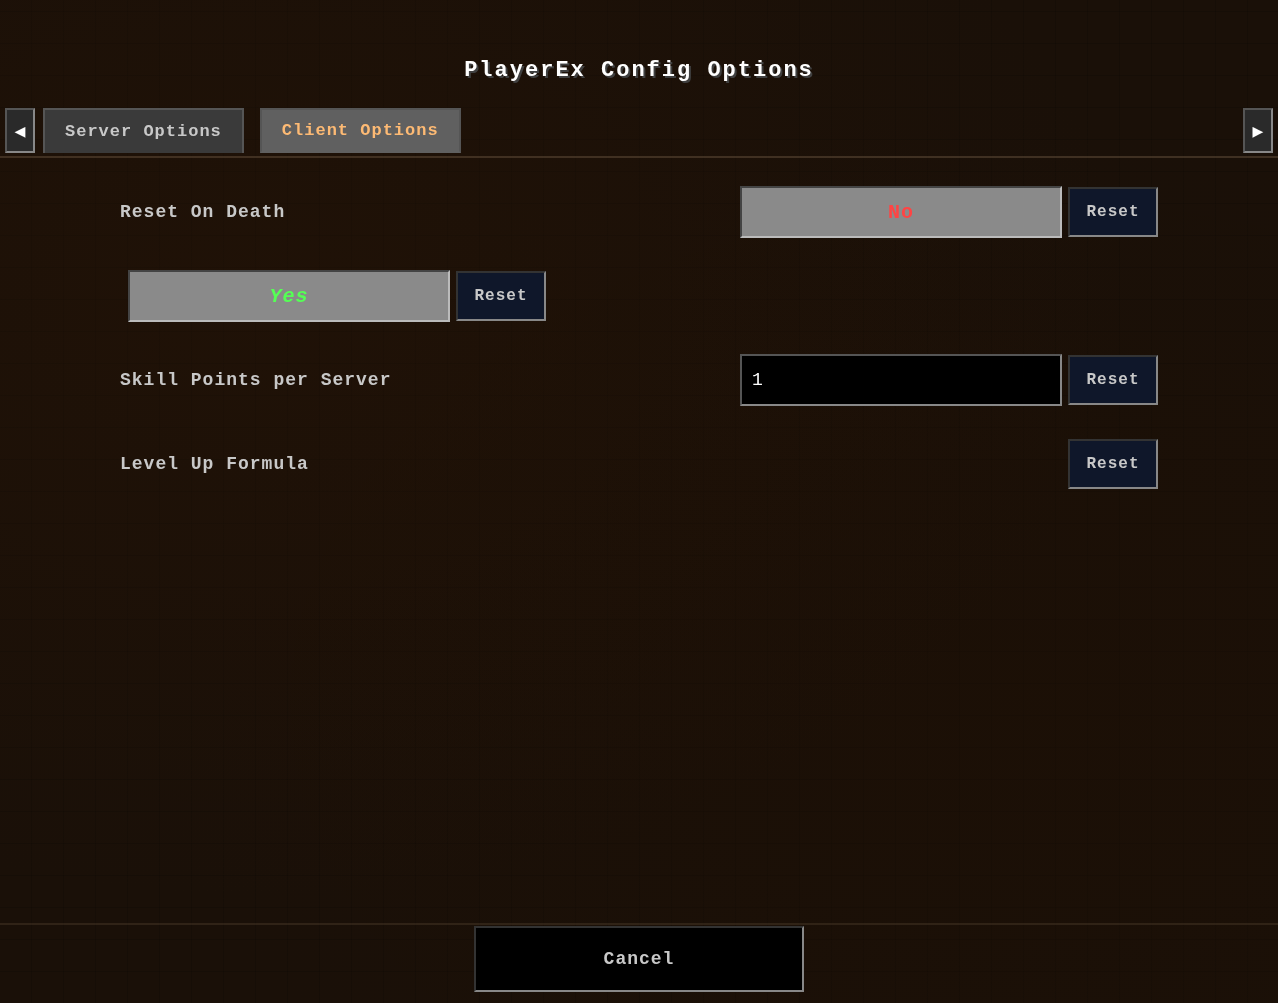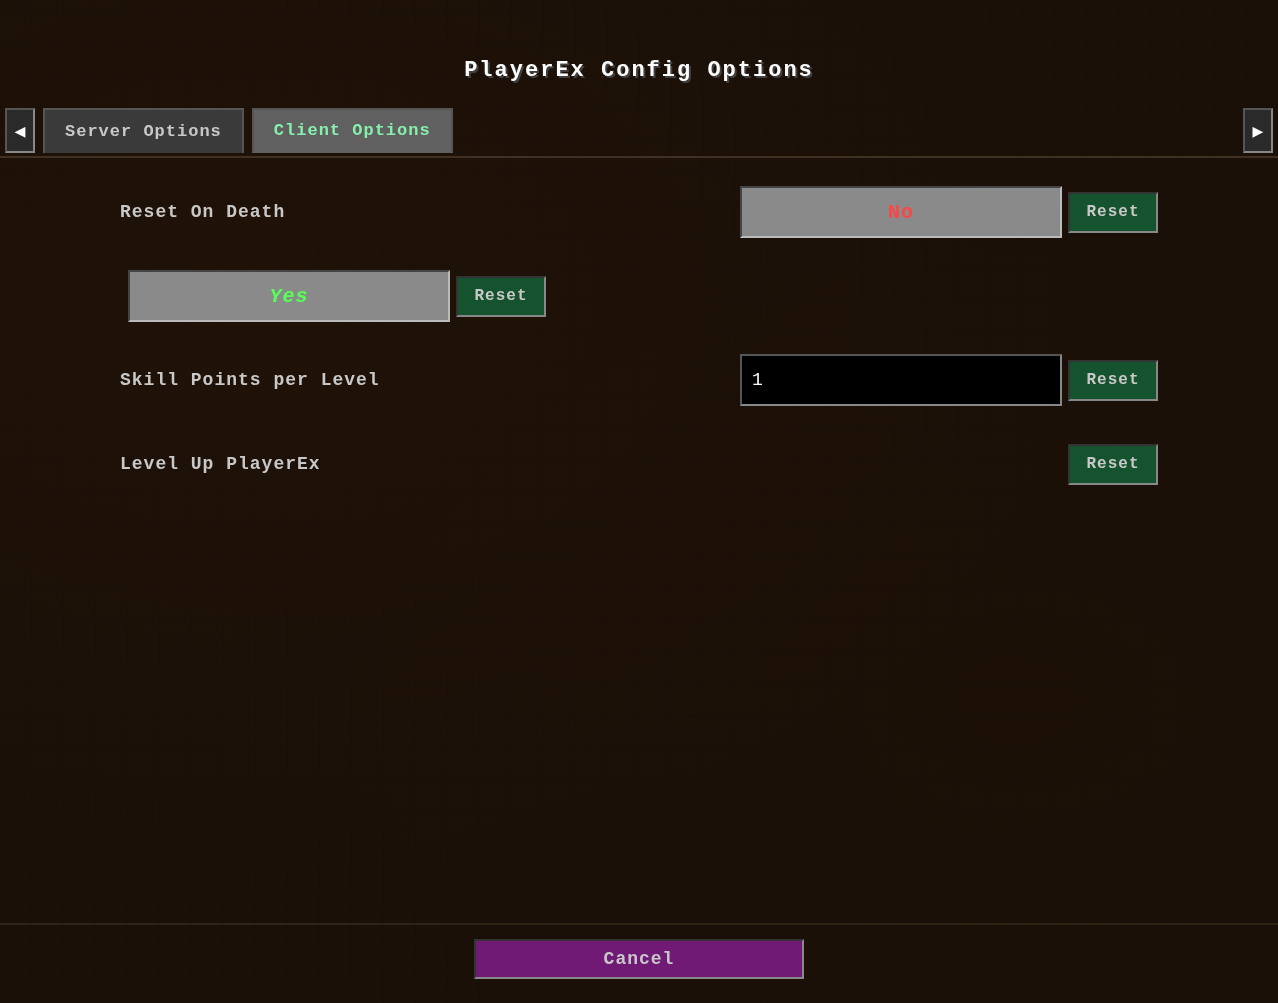--- a/index.html
+++ b/index.html
@@ -112,21 +112,21 @@
       justify-content: center;
       cursor: pointer;
       color: #ffffff;
       font-size: 18px;
       position: absolute;
       right: 5px;
     }
 
     .tabs-wrapper {
       display: flex;
-      gap: 8px;
+      gap: 16px;
       margin-left: 8px;
       border-radius: 8px;
     }
 
     .tab {
       height: 45px;
       padding: 0 20px;
       display: flex;
       align-items: center;
       justify-content: center;
@@ -140,21 +140,21 @@
     }
 
     .tab-inactive {
       background: #3a3a3a;
       border-bottom: none;
     }
 
     .tab-active {
       background: #606060;
       border-bottom: 2px solid #606060;
-      color: #86efac;
+      color: #fdba74;
     }
 
     
     .content-area {
       width: 100%;
       flex: 1;
       padding: 20px 60px;
       display: flex;
       flex-direction: column;
       gap: 16px;
@@ -222,22 +222,22 @@
       font-family: 'Courier New', Courier, monospace;
       font-size: 18px;
       padding: 0 10px;
       outline: none;
       letter-spacing: 1px;
     }
 
     
     .reset-btn {
       width: 90px;
-      height: 41px;
-      background: #14532d;
+      height: 50px;
+      background: #0f172a;
       border: 2px solid #333;
       border-right: 2px solid #888;
       border-bottom: 2px solid #888;
       color: #c8c8c8;
       font-family: 'Courier New', Courier, monospace;
       font-size: 16px;
       font-weight: bold;
       cursor: pointer;
       letter-spacing: 1px;
       display: flex;
@@ -252,22 +252,22 @@
       display: flex;
       align-items: center;
       justify-content: center;
       gap: 20px;
       border-top: 2px solid rgba(100,80,60,0.3);
       padding-bottom: 10px;
     }
 
     .bottom-btn {
       width: 330px;
-      height: 40px;
-      background: #701a75;
+      height: 66px;
+      background: #000000;
       border: 2px solid #333;
       border-right: 2px solid #888;
       border-bottom: 2px solid #888;
       color: #c8c8c8;
       font-family: 'Courier New', Courier, monospace;
       font-size: 18px;
       font-weight: bold;
       cursor: pointer;
       letter-spacing: 1px;
       display: flex;
@@ -318,29 +318,29 @@
     <div class="option-row">
       <div class="option-control">
         <button class="toggle-btn yes">
           <span>Yes</span>
         </button>
         <button class="reset-btn">Reset</button>
       </div>
     </div>
 
     <div class="option-row">
-      <div class="option-label">Skill Points per Level</div>
+      <div class="option-label">Skill Points per Server</div>
       <div class="option-control">
         <input class="text-input" type="text" value="1" style="">
         <button class="reset-btn">Reset</button>
       </div>
     </div>
 
     <div class="option-row">
-      <div class="option-label">Level Up PlayerEx</div>
+      <div class="option-label">Level Up Formula</div>
       <div class="option-control">
         <button class="reset-btn">Reset</button>
       </div>
     </div>
 
   </div>
 
   <div class="bottom-bar">
     <button class="bottom-btn">Cancel</button>
   </div>

